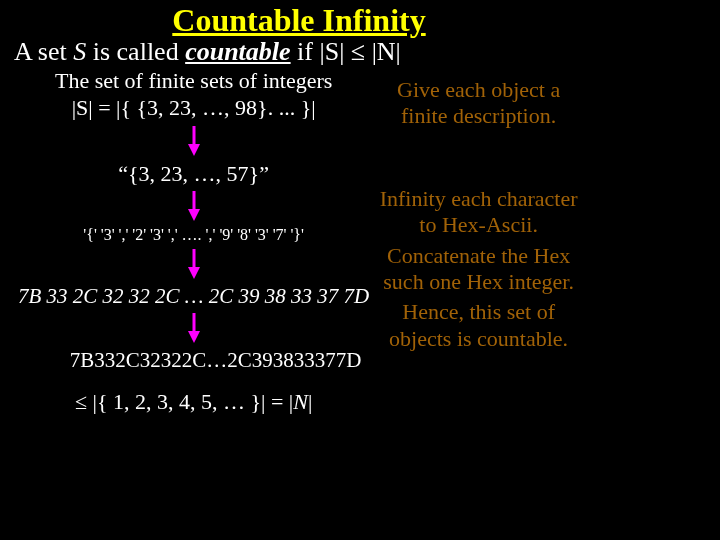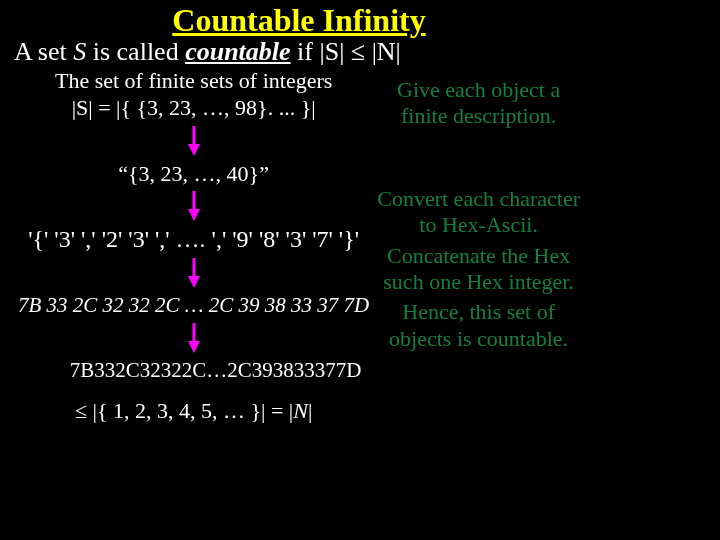--- a/index.html
+++ b/index.html
@@ -46,21 +46,21 @@
     font-size: 22px;
     color: #fff;
     display: flex;
     flex-direction: column;
     align-items: center;
   }
   .right {
     width: 264px;
     box-sizing: border-box;
     text-align: center;
-    color: #15803d;
+    color: #a16207;
     font-size: 22px;
     display: flex;
     flex-direction: column;
     align-items: center;
   }
   .lline {
     margin: 1px 0;
     line-height: 1.15;
   }
   .rblock {
@@ -95,30 +95,30 @@
       <div class="lline">The set of finite sets of integers</div>
       <div class="lline">|S| = |{  {3, 23, …, 98}. ...  }|</div>
 
       <div class="arrow">
         <svg width="16" height="30" viewBox="0 0 16 30">
           <line x1="8" y1="0" x2="8" y2="20" stroke="#ff00ff" stroke-width="3"></line>
           <polygon points="8,30 2,18 14,18" fill="#ff00ff"></polygon>
         </svg>
       </div>
 
-      <div class="lline">“{3, 23, …, 40}”</div>
+      <div class="lline">“{3, 23, …, 57}”</div>
 
       <div class="arrow">
         <svg width="16" height="30" viewBox="0 0 16 30">
           <line x1="8" y1="0" x2="8" y2="20" stroke="#ff00ff" stroke-width="3"></line>
           <polygon points="8,30 2,18 14,18" fill="#ff00ff"></polygon>
         </svg>
       </div>
 
-      <div class="lline" style="font-size:24px;text-align:center;">'{'  '3'  ','  '2'  '3'  ','  ….  ','  '9'  '8'  '3'  '7'  '}'</div>
+      <div class="lline" style="font-size:16px;text-align:center;">'{'  '3'  ','  '2'  '3'  ','  ….  ','  '9'  '8'  '3'  '7'  '}'</div>
 
       <div class="arrow">
         <svg width="16" height="30" viewBox="0 0 16 30">
           <line x1="8" y1="0" x2="8" y2="20" stroke="#ff00ff" stroke-width="3"></line>
           <polygon points="8,30 2,18 14,18" fill="#ff00ff"></polygon>
         </svg>
       </div>
 
       <div class="lline" style="font-size:21px;font-style:italic;">7B 33 2C 32 32 2C … 2C 39 38 33 37 7D</div>
 
@@ -136,19 +136,19 @@
       <div class="lline">
         <span>≤ |{ 1,   2,   3,  4,  5, … }|  =  |</span><span class="ital">N</span><span>|</span>
       </div>
     </div>
 
     <div class="right">
       <div class="sp1"></div>
       <div class="rblock">Give each object a finite description.</div>
       <div class="sp3"></div>
       <div class="sp2"></div>
-      <div class="rblock" style="margin-bottom:4px;">Convert each character to Hex-Ascii.</div>
+      <div class="rblock" style="margin-bottom:4px;">Infinity each character to Hex-Ascii.</div>
       <div class="rblock" style="margin-bottom:4px;">Concatenate the Hex such one Hex integer.</div>
       <div class="rblock" style="margin-bottom:0;">Hence, this set of objects is countable.</div>
     </div>
 
   </div>
 </div>
 
 </body></html>

